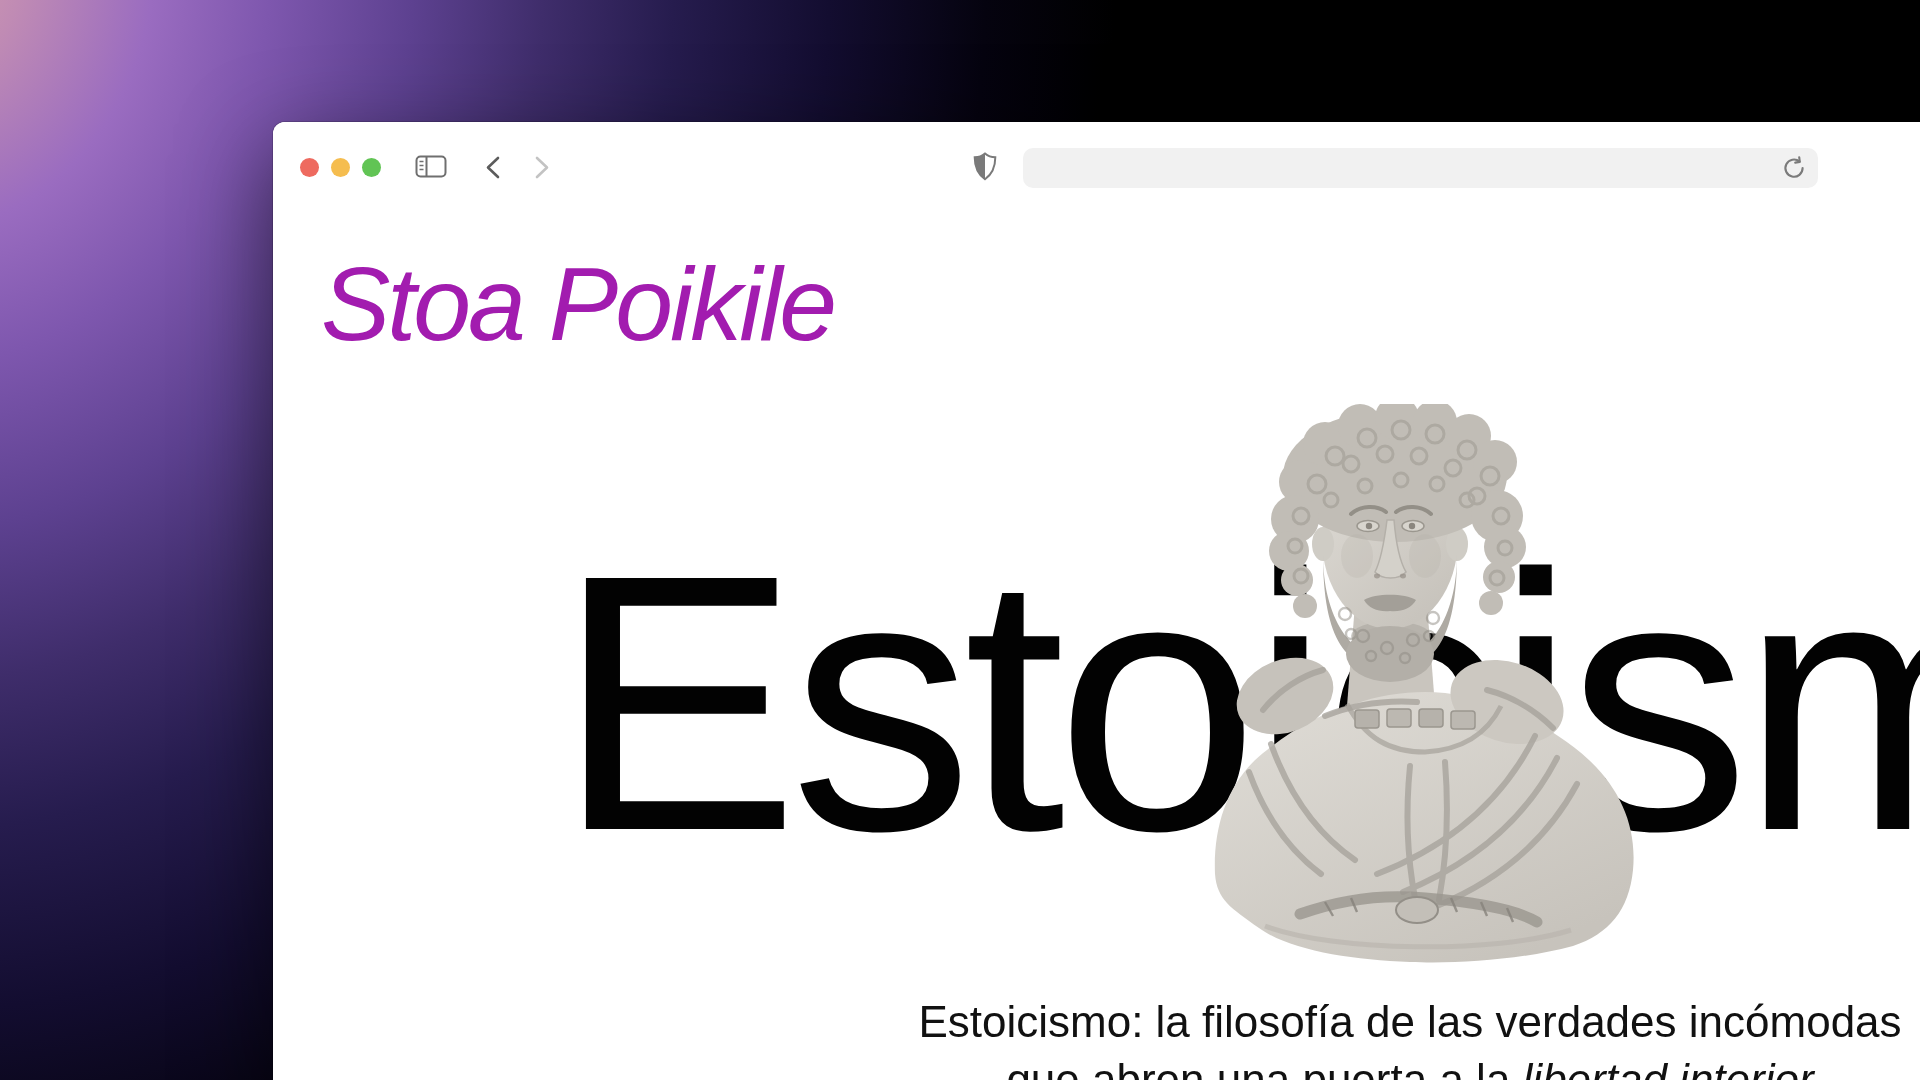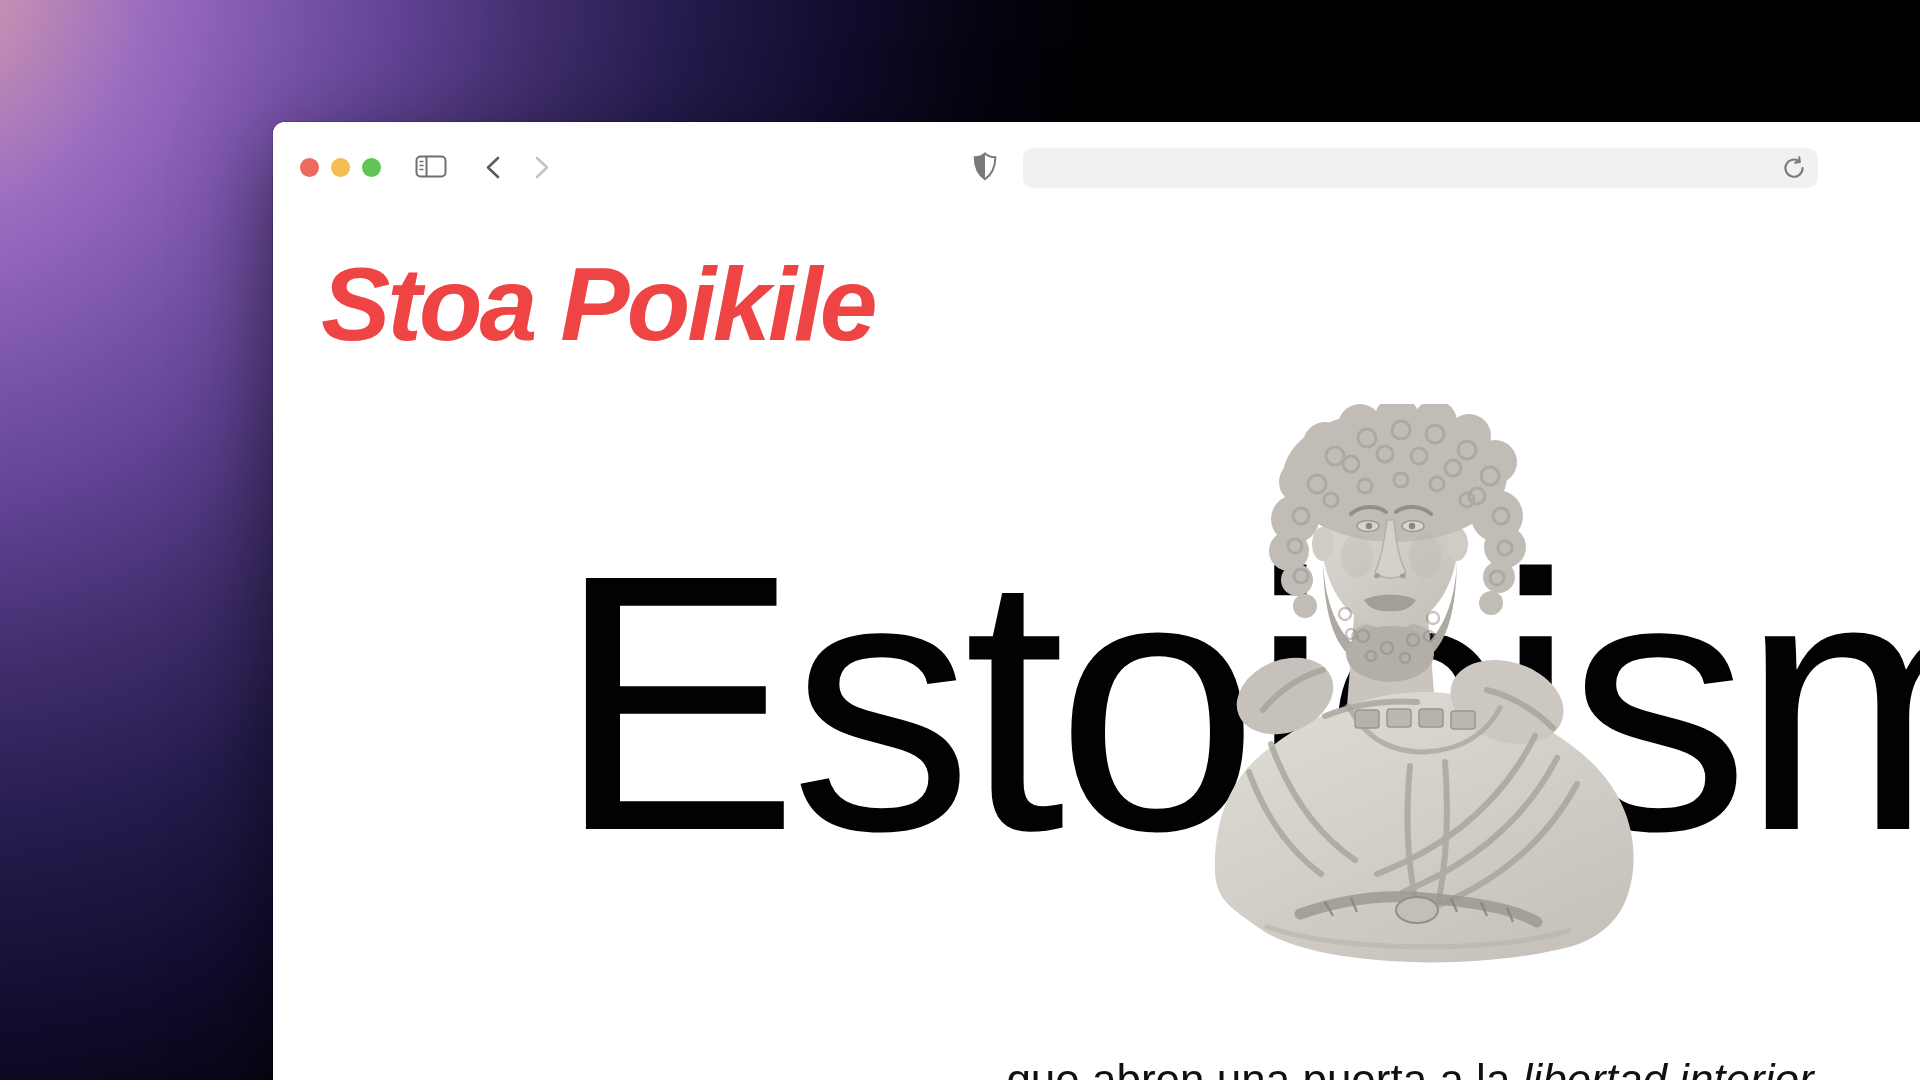--- a/index.html
+++ b/index.html
@@ -39,22 +39,22 @@
     background: #f1f1f1; border-radius: 10px;
   }
   .addressbar .url-text {
     position: absolute; left: 16px; top: 10px;
     font-size: 15px; color: #3c3c3c; white-space: nowrap;
   }
   .refresh { position: absolute; right: 12px; top: 8px; width: 24px; height: 24px; cursor: pointer; }
   .content { position: absolute; left: 0; top: 0; width: 100%; height: 100%; }
   .site-title {
     position: absolute; left: 48px; top: 123px;
-    font-size: 104px; font-style: italic; font-weight: 700;
-    letter-spacing: -3px; color: #ef4444; white-space: nowrap;
+    font-size: 104px; font-style: italic; font-weight: 400;
+    letter-spacing: -3px; color: #a21caf; white-space: nowrap;
   }
   .headline {
     position: absolute; left: 283px; top: 398px;
     margin: 0; font-size: 365px; line-height: 1;
     font-weight: 200; letter-spacing: -0.025em;
     color: #020202; white-space: nowrap; z-index: 1;
   }
   .bust { position: absolute; left: 932px; top: 282px; width: 440px; height: 560px; z-index: 2; }
   .tagline {
     position: absolute; left: 287px; top: 871px; width: 1700px;
@@ -249,19 +249,19 @@
               <circle cx="228" cy="214" r="6"></circle>
               <circle cx="166" cy="252" r="5"></circle>
             <circle cx="200" cy="254" r="5"></circle>
               <circle cx="146" cy="230" r="5"></circle>
               <circle cx="224" cy="232" r="5"></circle>
           </g>
         </g>
       </svg>
 
       <div class="tagline">
-        <br>
+        <span>Estoicismo: la filosofía de las verdades incómodas</span><br>
         <span>que abren una puerta a la </span><em>libertad interior</em>
       </div>
 
     </div>
   </div>
 </div>
 
 </body></html>

